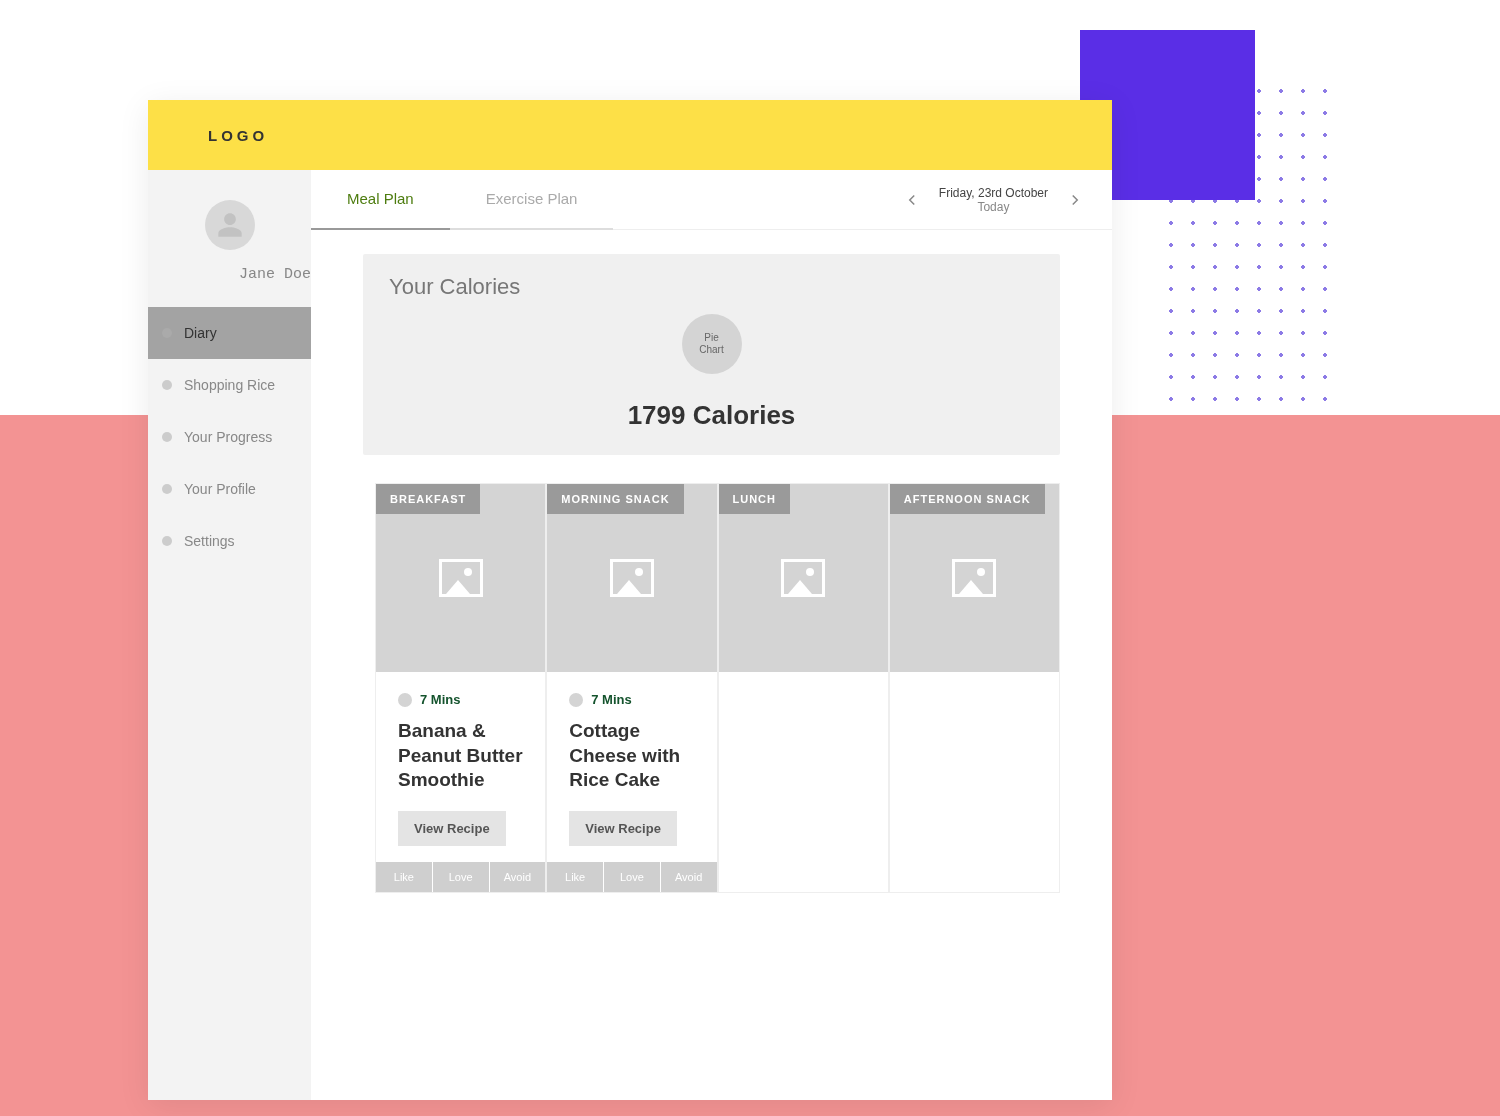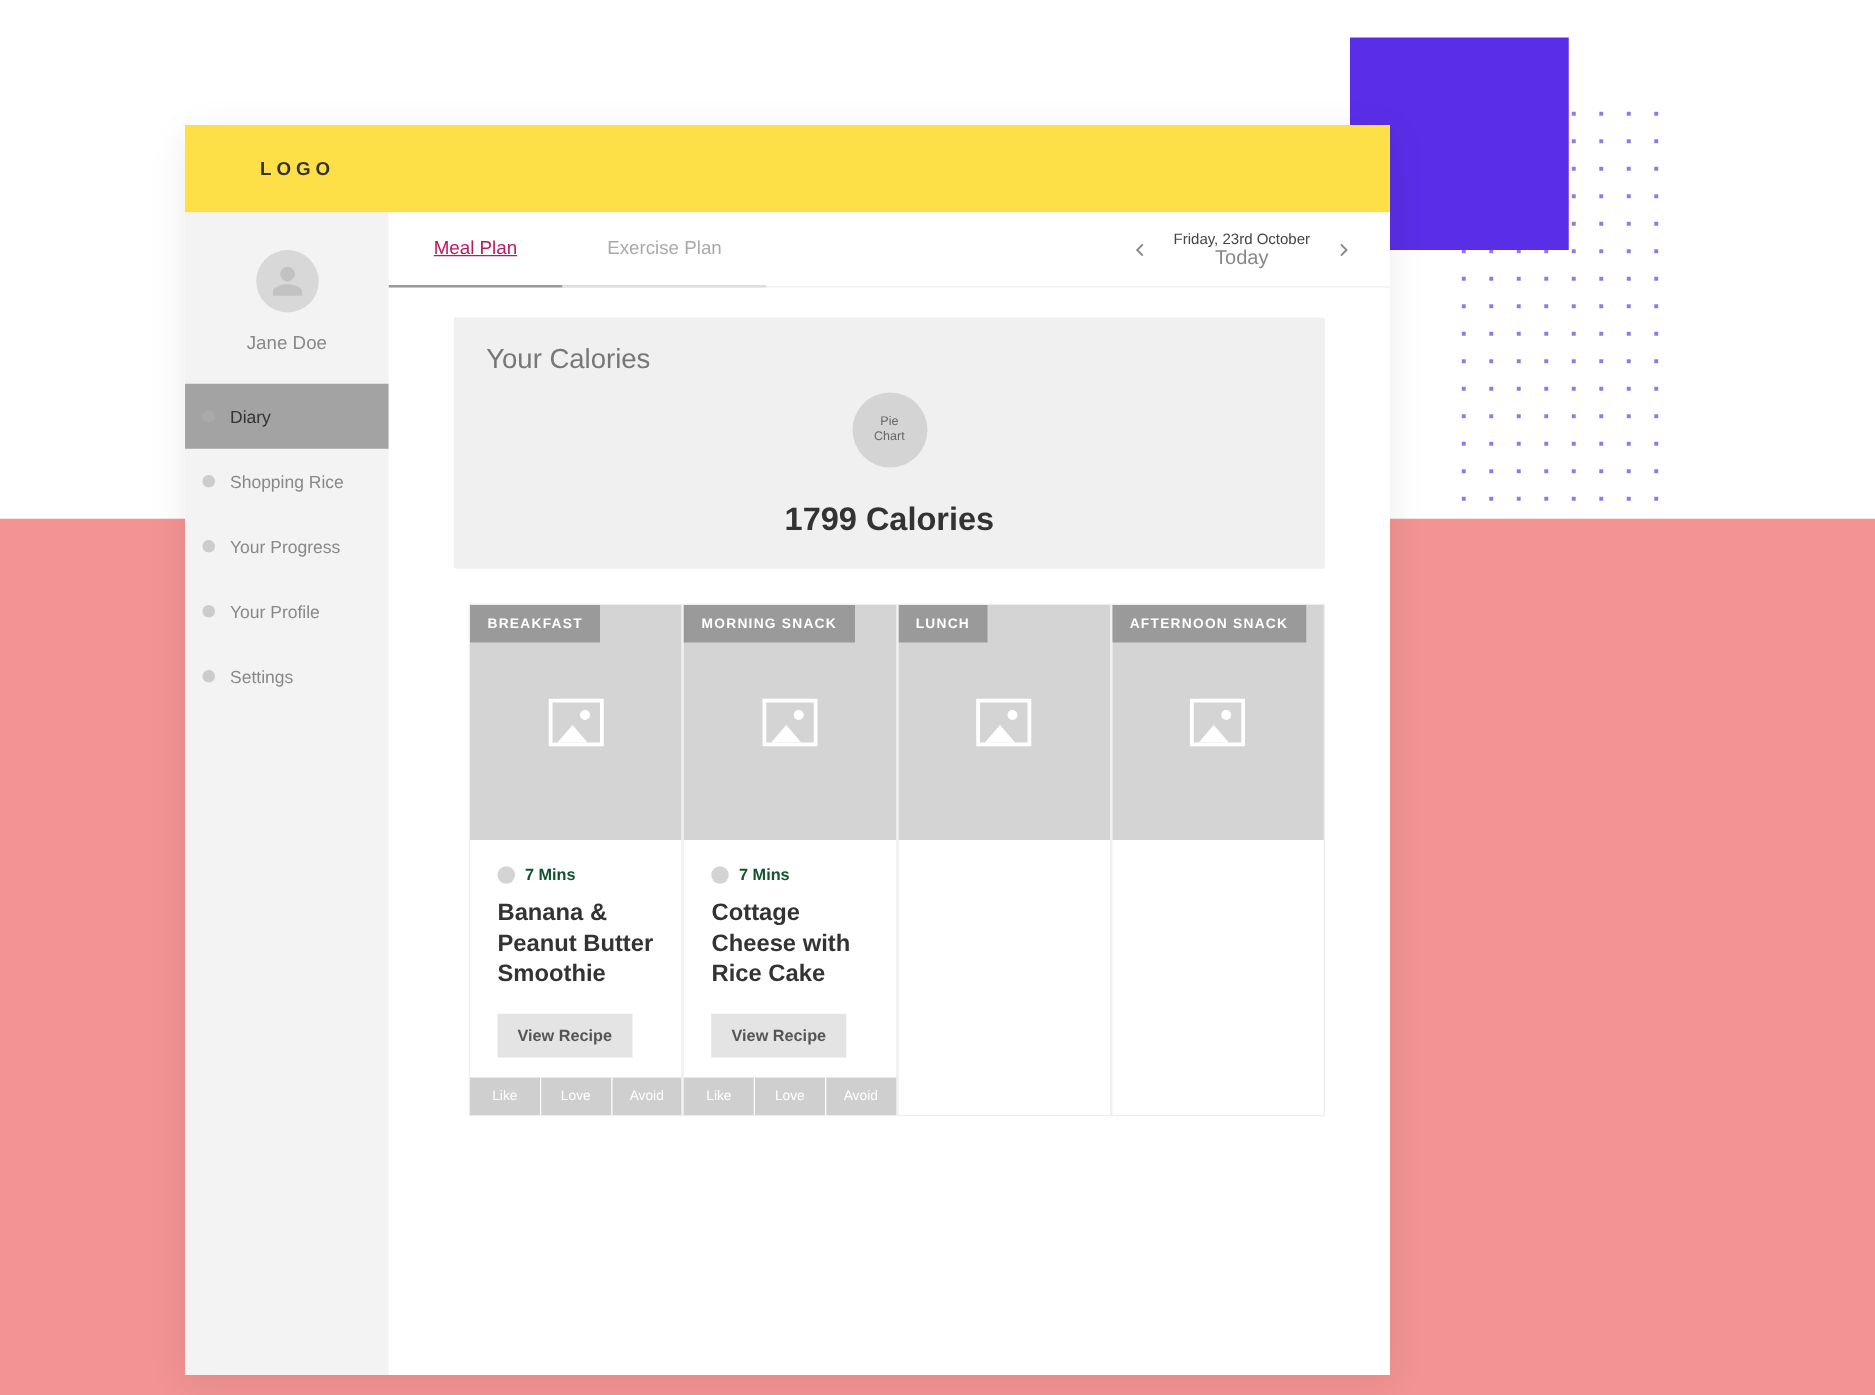--- a/index.html
+++ b/index.html
@@ -65,22 +65,23 @@
 }
 .body {
   display: flex;
 }
 .sidebar {
   width: 163px;
   background: #f3f3f3;
   min-height: 930px;
 }
 .profile {
-  text-align: center;
+  text-align: right;
   padding: 30px 0 24px;
+  font-family: Liberation Mono, monospace;
 }
 .avatar {
   width: 50px; height: 50px;
   border-radius: 50%;
   background: #d8d8d8;
   margin: 0 auto 16px;
   display: flex; align-items: center; justify-content: center;
 }
 .avatar svg { width: 28px; height: 28px; fill: #c2c2c2; }
 .username { color: #888; font-size: 15px; }
@@ -119,41 +120,40 @@
   padding: 0 36px;
   height: 60px;
   display: flex;
   align-items: center;
   font-size: 15px;
   color: #aaa;
   border-bottom: 2px solid #ddd;
   cursor: pointer;
 }
 .tab.active {
-  color: #be185d;
+  color: #4d7c0f;
   border-bottom-color: #999;
   font-weight: 500;
-  text-decoration: underline;
 }
 .date-nav {
   margin-left: auto;
   margin-right: 28px;
   display: flex;
   align-items: center;
   gap: 18px;
 }
 .chev {
   width: 18px; height: 18px;
   cursor: pointer;
   color: #888;
 }
 .chev svg { width: 100%; height: 100%; fill: none; stroke: currentColor; stroke-width: 2; }
 .date-block { text-align: center; }
 .date-line { font-size: 12px; color: #444; }
-.date-sub { font-size: 16px; color: #888; }
+.date-sub { font-size: 12px; color: #888; }
 .content {
   padding: 24px 52px;
 }
 .calories-panel {
   background: #f0f0f0;
   border-radius: 2px;
   padding: 20px 26px 24px;
   margin-bottom: 28px;
 }
 .calories-title {

